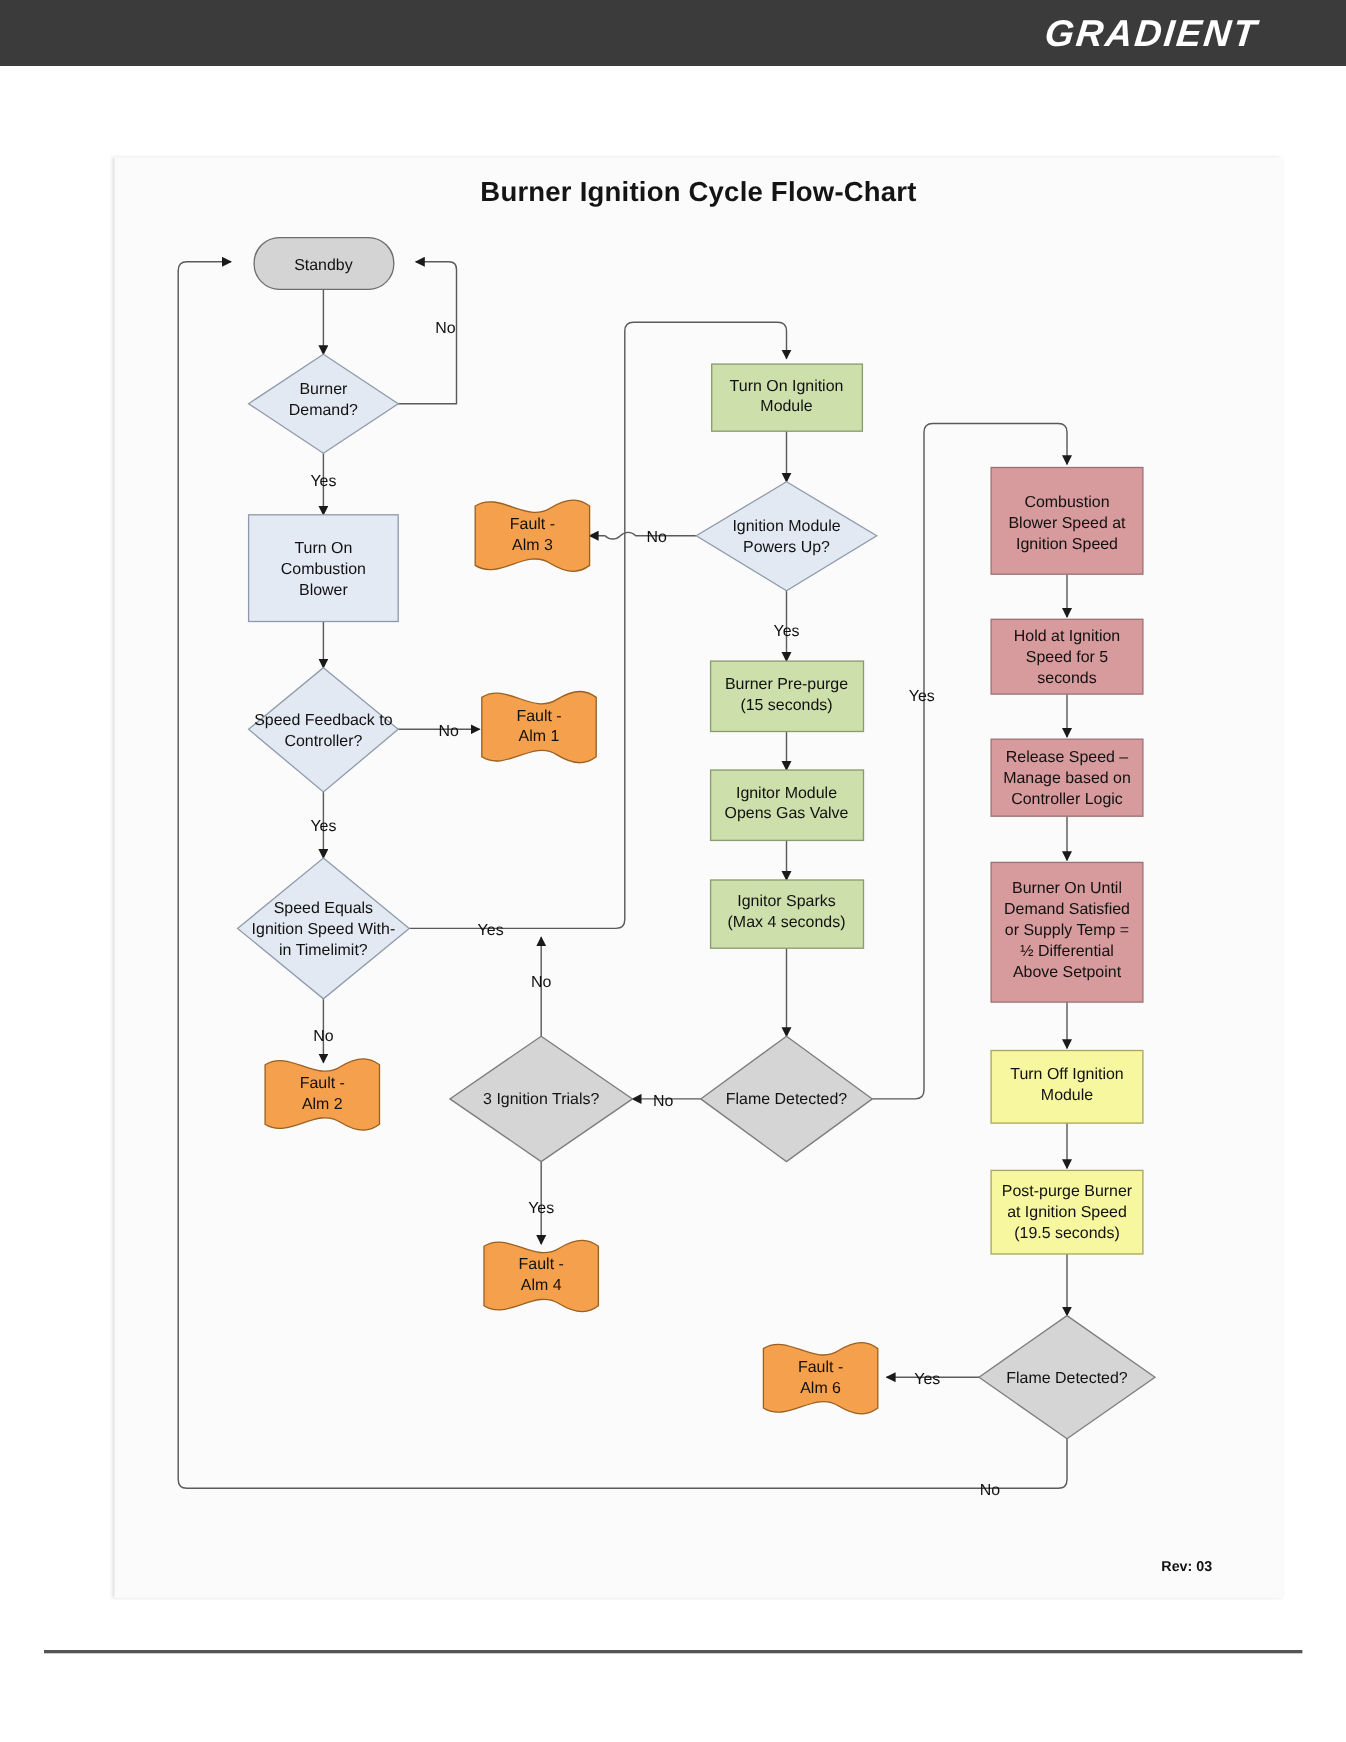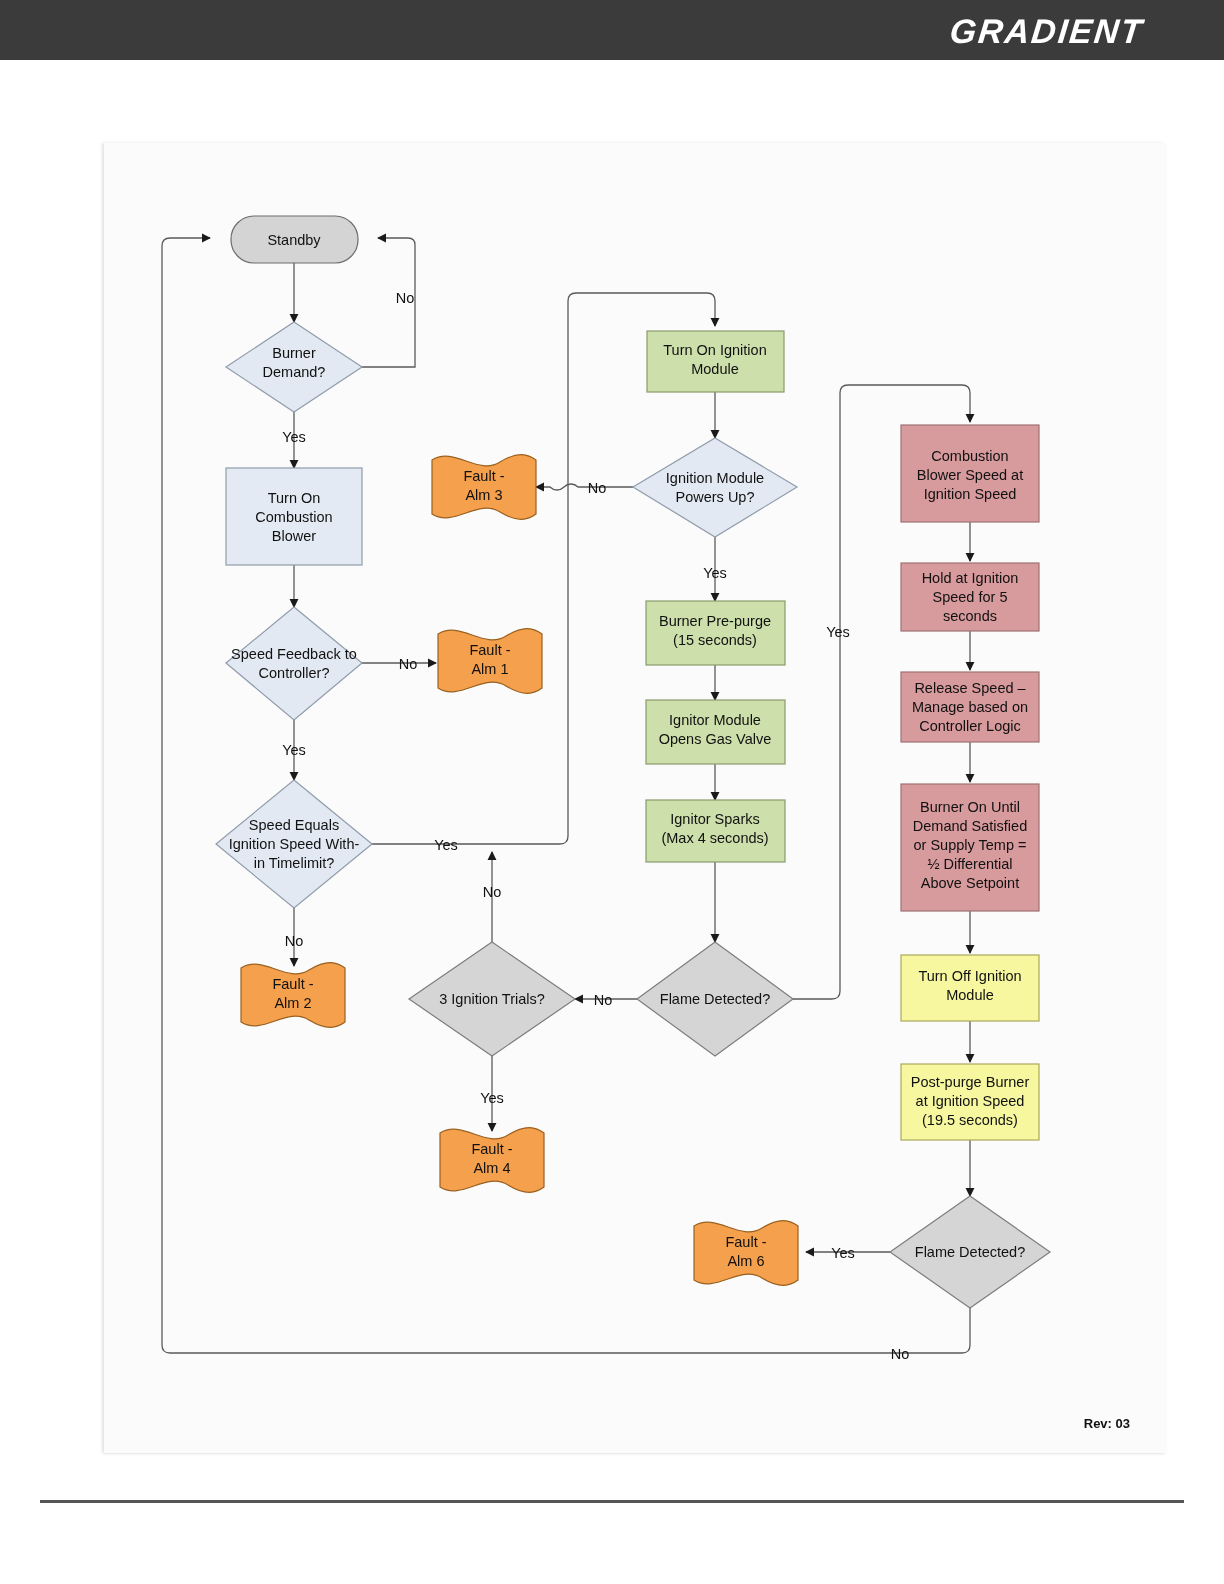--- a/index.html
+++ b/index.html
@@ -27,40 +27,41 @@
     background:#fbfbfb;
     box-shadow:-2px 0 3px rgba(0,0,0,0.10), 0 1px 2px rgba(0,0,0,0.06);
   }
   #sheet-title{
     position:absolute;left:0;top:18px;width:1062px;
     text-align:center;
     font-size:25px;font-weight:700;color:#141414;
     letter-spacing:0.2px;
   }
   #rev-label{
-    position:absolute;right:36px;bottom:22px;
+    position:absolute;right:64px;bottom:22px;
     font-size:13px;color:#111;font-weight:700;
   }
   #footer-rule{
     position:absolute;left:40px;top:1500px;width:1144px;height:3px;
     background:#555555;
   }
   svg#flow{position:absolute;left:0;top:0;}
   .lbl{font-family:"Liberation Sans", sans-serif;fill:#111;font-size:14.5px;}
   .edge{fill:none;stroke:#5a5a5a;stroke-width:1.3px;}
   .node-text{font-family:"Liberation Sans", sans-serif;fill:#111;font-size:14.5px;text-anchor:middle;}
 </style>
 </head>
 <body>
 
 <div id="header-bar">
   <div id="brand-logo">GRADIENT</div>
 </div>
 
 <div id="page-sheet">
+  <div id="sheet-title">Burner Ignition Cycle Flow-Chart</div>
   <div id="rev-label">Rev: 03</div>
 </div>
 
 <div id="footer-rule"></div>
 
 <svg id="flow" width="1224" height="1584">
   <defs>
     <marker id="arrow" viewBox="0 0 10 10" refX="9" refY="5" markerWidth="7" markerHeight="7" orient="auto-start-reverse">
       <path d="M 0 0 L 10 5 L 0 10 z" fill="#1a1a1a"></path>
     </marker>

